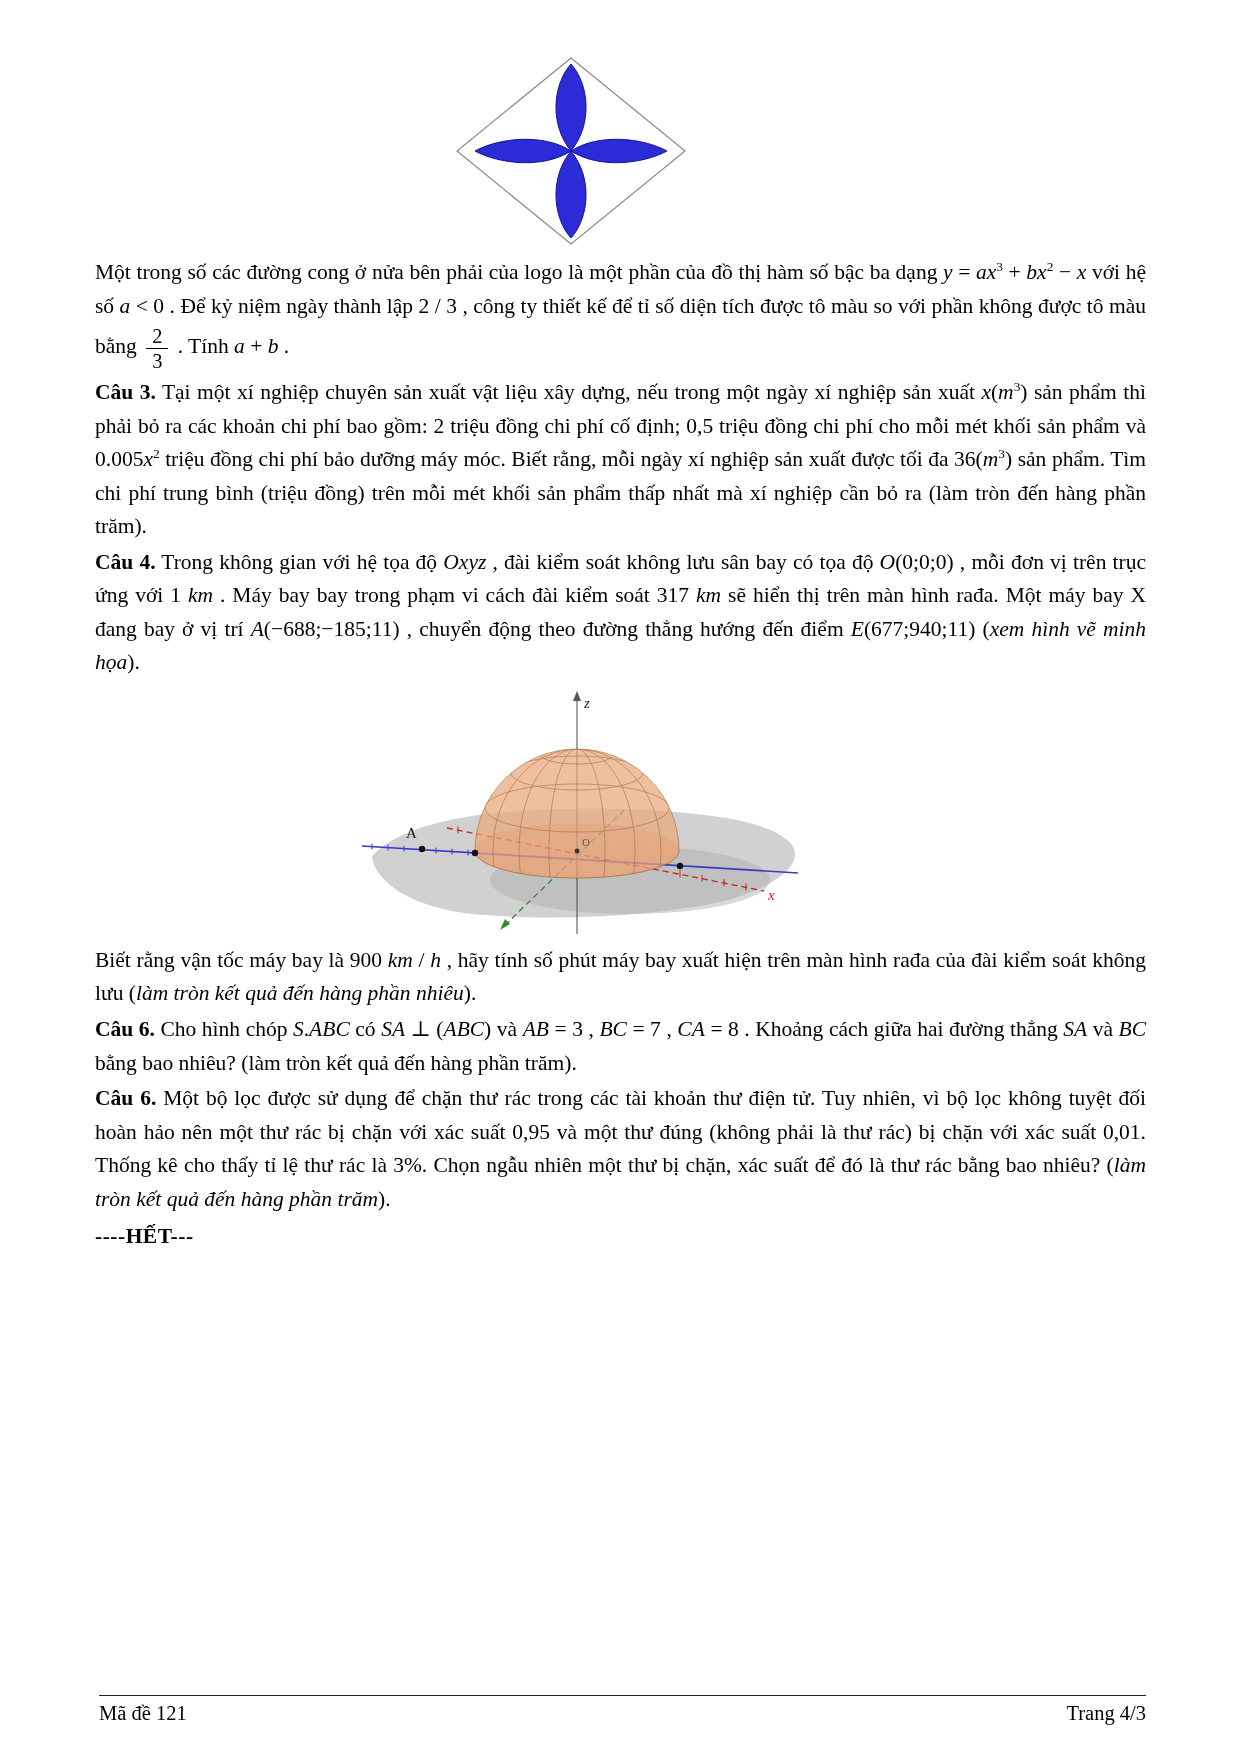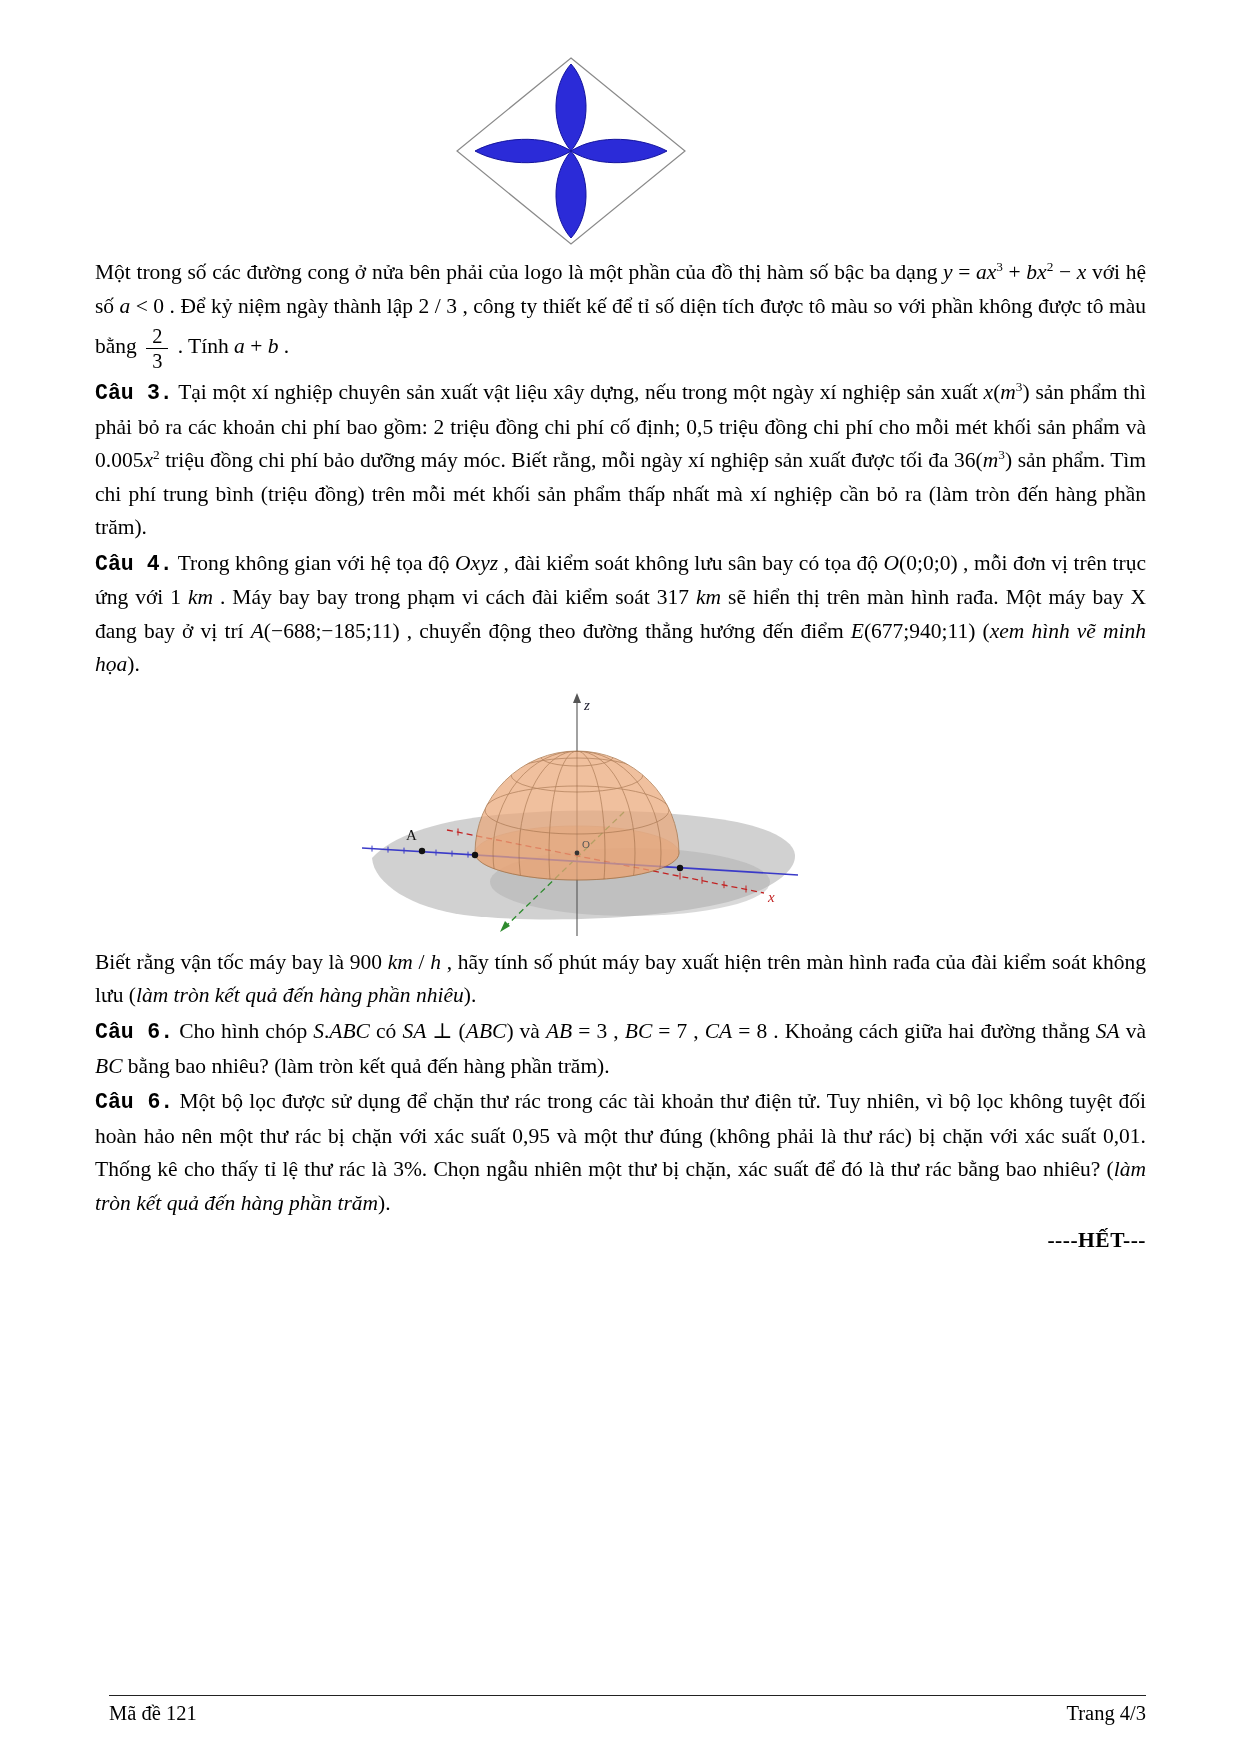--- a/index.html
+++ b/index.html
@@ -18,44 +18,44 @@
     display:flex; justify-content:center;
     margin-top:56px; margin-bottom:10px;
     transform:translateX(-50px);
   }
   .para {
     font-size:21.5px;
     line-height:1.56;
     text-align:justify;
     margin-top:2px;
   }
-  .para b { font-weight:bold;font-family:Liberation Mono, monospace; }
+  .para b { font-weight:bold; }
   .para i { font-style:italic; }
   .para sup { font-size:0.62em; vertical-align:super; line-height:0; }
   .frac {
     display:inline-block;
     vertical-align:middle;
     text-align:center;
     line-height:1.08;
     font-size:0.95em;
     margin:2px 4px;
   }
   .frac .num { display:block; padding:0 6px 1px 6px; border-bottom:1.4px solid #000; }
   .frac .den { display:block; padding:1px 6px 0 6px; }
   .figure-wrap { margin:8px 0 6px 267px; width:440px; height:250px; }
   .end-marker {
-    text-align:right;
+    text-align:left;
     font-weight:bold;
     font-size:21.5px;
     margin-top:8px;
     letter-spacing:0.5px;
   }
   .footer {
     position:absolute;
-    left:97px; right:83px; bottom:30px;
+    left:87px; right:83px; bottom:30px;
     border-top:1.6px solid #222;
     padding-top:6px;
     display:flex;
     justify-content:space-between;
     font-size:20.5px;
   }
 </style>
 </head>
 <body>
 

